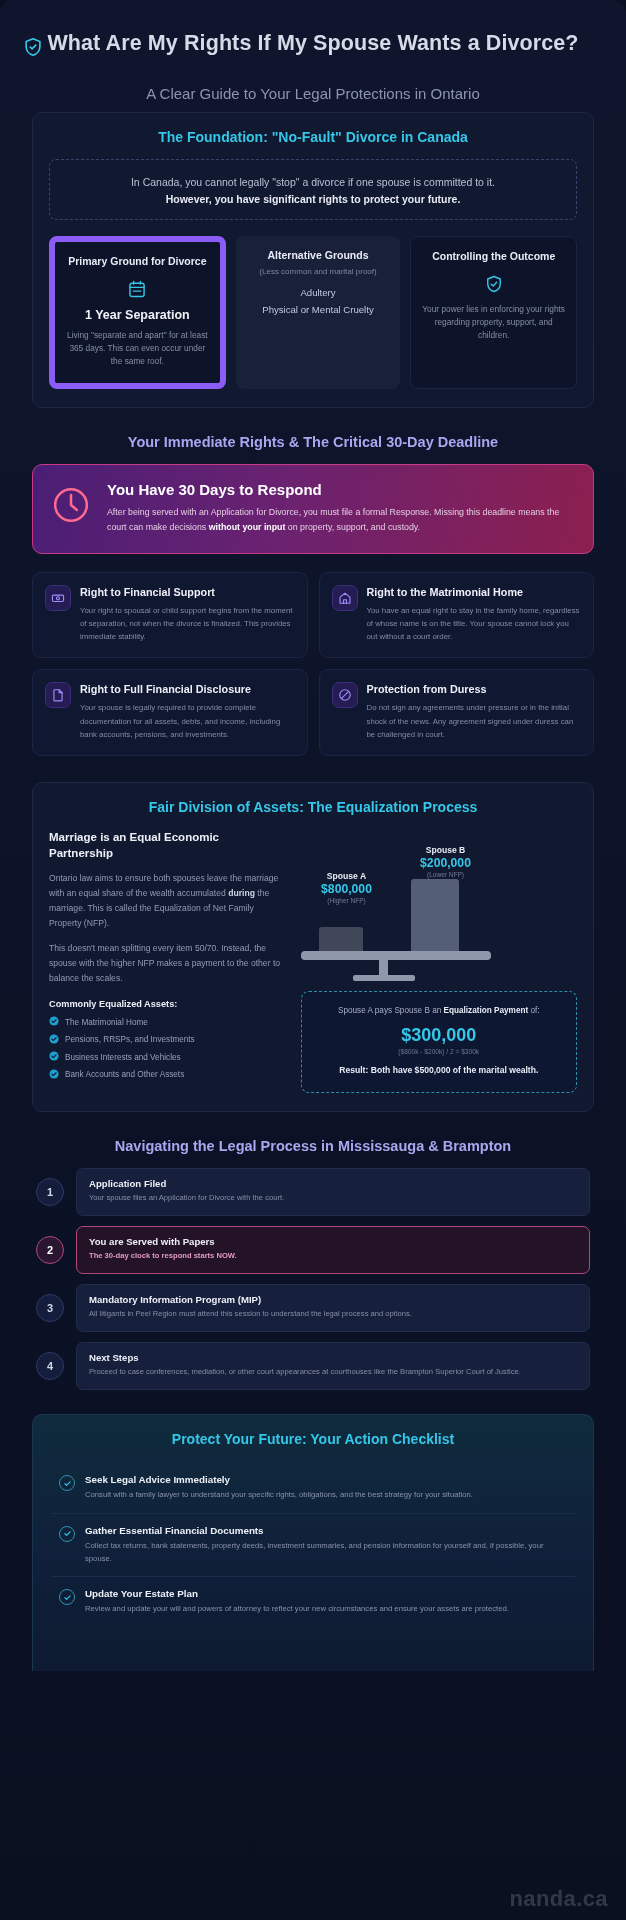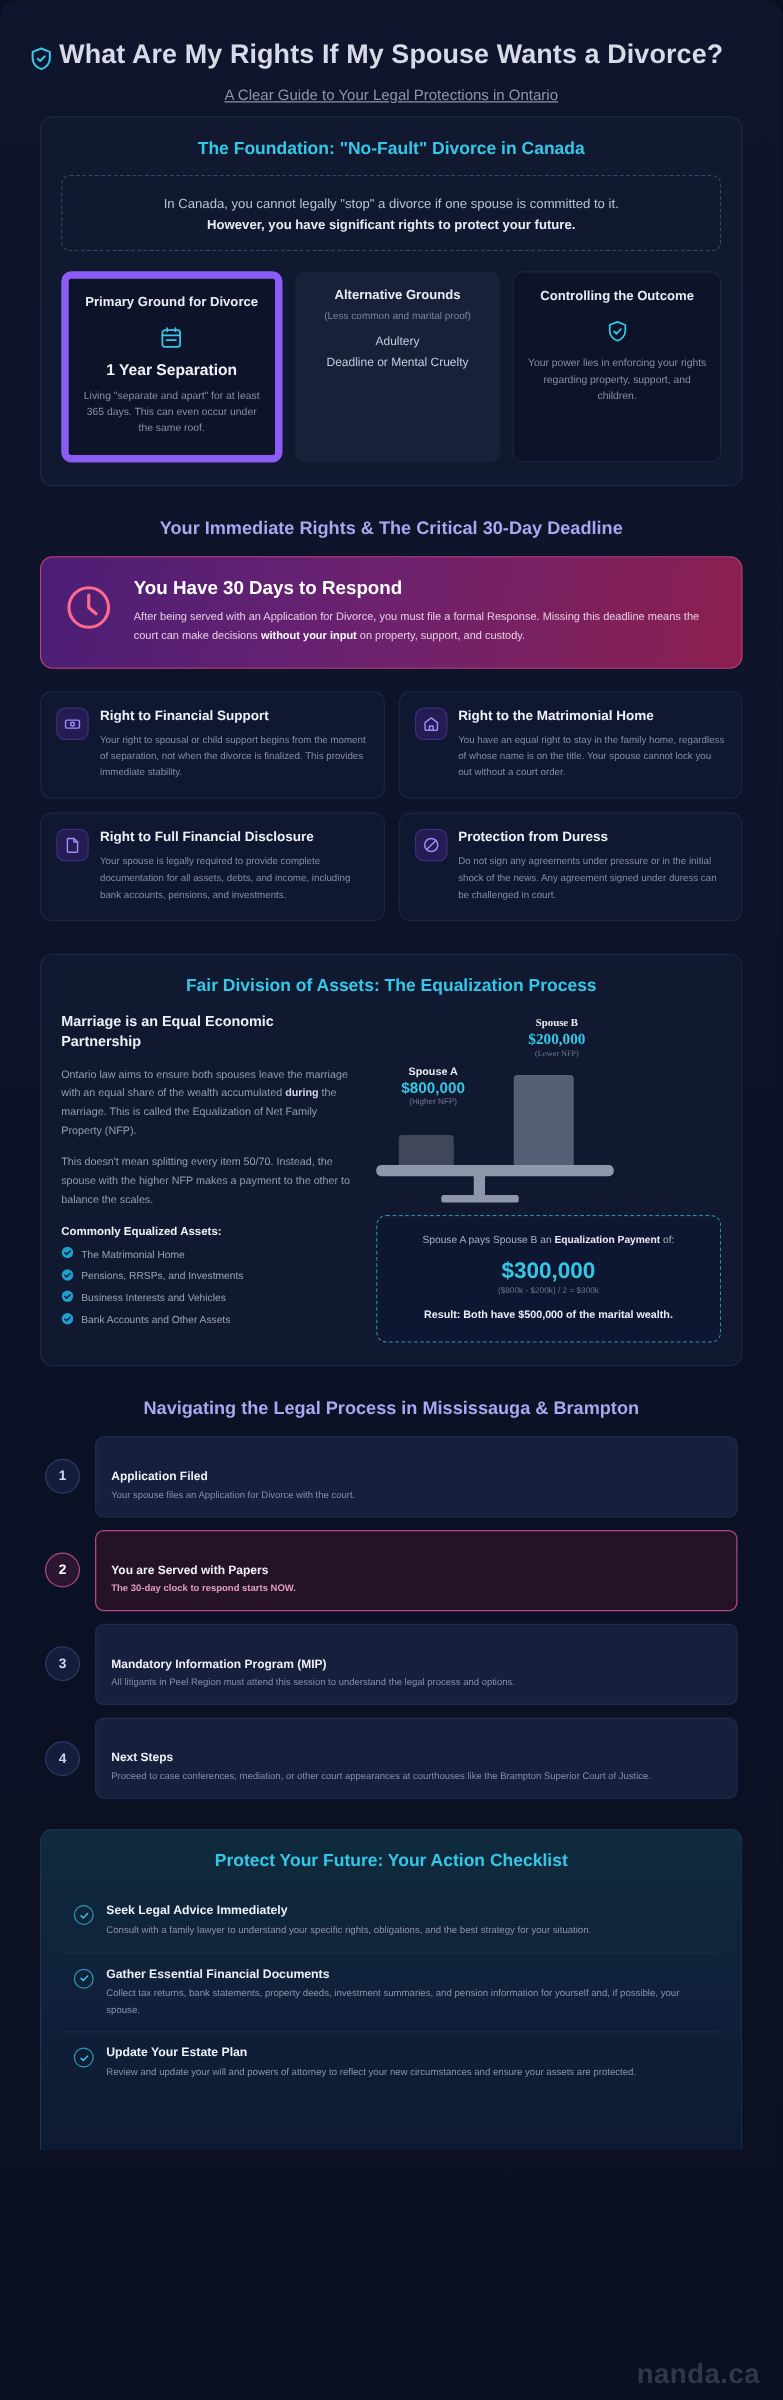--- a/index.html
+++ b/index.html
@@ -19,21 +19,21 @@
     position: relative;
     overflow: hidden;
   }
 
   
   .header { padding: 16px 30px 10px 30px; text-align: center; position: relative; }
   .header h1 {
     font-size: 21.5px; line-height: 1.28; font-weight: 700;
     color: #d7dbe8; letter-spacing: .1px;
   }
-  .header .sub { margin-top: 11px; font-size: 12px; color: #8d95ad; text-decoration: underline; }
+  .header .sub { margin-top: 27px; font-size: 15px; color: #8d95ad; }
   .brand-icon {
     position: absolute; left: 10px; top: 22px; width: 22px; height: 22px;
   }
 
   
   .panel {
     background: #111930;
     border: 1px solid #1d2746;
     border-radius: 10px;
     margin: 0 20px 26px 20px;
@@ -132,21 +132,21 @@
   .trow { display: flex; align-items: center; gap: 12px; margin-bottom: 10px; }
   .tnum {
     flex: 0 0 auto; width: 28px; height: 28px; border-radius: 50%;
     background: #141e3c; border: 1px solid #2c3a63;
     display: flex; align-items: center; justify-content: center;
     color: #cfd5e6; font-size: 11px; font-weight: 700;
   }
   .tnum.active { background: #2a1630; border-color: #b0487d; color: #ffffff; }
   .tbody {
     flex: 1; background: #161f3b; border: 1px solid #202b4d; border-radius: 7px;
-    padding: 26px 12px 11px 12px;
+    padding: 9px 12px 11px 12px;
   }
   .tbody.active { background: #241327; border: 1px solid #b0487d; }
   .tbody h5 { font-size: 9.6px; font-weight: 700; color: #eef0f7; margin-bottom: 3px; }
   .tbody p { font-size: 7.6px; color: #868ea6; line-height: 1.6; }
   .tbody.active p { color: #e09bbf; font-weight: 700; }
 
   
   .checkpanel {
     margin: 0 20px 0 20px;
     border-radius: 10px 10px 0 0;
@@ -206,21 +206,21 @@
           </svg>
         </div>
         <div class="big">1 Year Separation</div>
         <div class="desc">Living "separate and apart" for at least 365 days. This can even occur under the same roof.</div>
       </div>
 
       <div class="card3 b">
         <div class="ct">Alternative Grounds</div>
         <div class="cs">(Less common and marital proof)</div>
         <div class="li">Adultery</div>
-        <div class="li" style="margin-top:0">Deadline or Mental Cruelty</div>
+        <div class="li" style="margin-top:0">Physical or Mental Cruelty</div>
       </div>
 
       <div class="card3 c">
         <div class="ct">Controlling the Outcome</div>
         <div class="ico">
           <svg width="20" height="20" viewBox="0 0 24 24" fill="none" stroke="#35c7e8" stroke-width="1.7" stroke-linecap="round" stroke-linejoin="round">
             <path d="M12 3 4.5 6v5.5c0 4.6 3.2 8.4 7.5 9.5 4.3-1.1 7.5-4.9 7.5-9.5V6L12 3z"></path>
             <path d="M8.8 12.2l2.2 2.2 4.2-4.4"></path>
           </svg>
         </div>
@@ -348,21 +348,21 @@
         </ul>
       </div>
 
       <div class="eqright">
         <div class="scale">
           <div class="lbl" style="left:0; top:42px; width:92px;">
             <div class="nm">Spouse A</div>
             <div class="vl">$800,000</div>
             <div class="sb">(Higher NFP)</div>
           </div>
-          <div class="lbl" style="left:90px; top:3px; width:110px;font-family:Liberation Serif, serif;">
+          <div class="lbl" style="left:90px; top:16px; width:110px;">
             <div class="nm">Spouse B</div>
             <div class="vl">$200,000</div>
             <div class="sb">(Lower NFP)</div>
           </div>
           <div class="bar" style="left:18px; top:98px; width:44px; height:28px; background:#3f4759;"></div>
           <div class="bar" style="left:110px; top:50px; width:48px; height:76px; background:#545e74;"></div>
           <div class="beam" style="left:0px; top:122px; width:190px; height:9px;"></div>
           <div class="beam" style="left:78px; top:128px; width:9px; height:22px; border-radius:2px;"></div>
           <div class="beam" style="left:52px; top:146px; width:62px; height:6px; border-radius:2px;"></div>
         </div>

